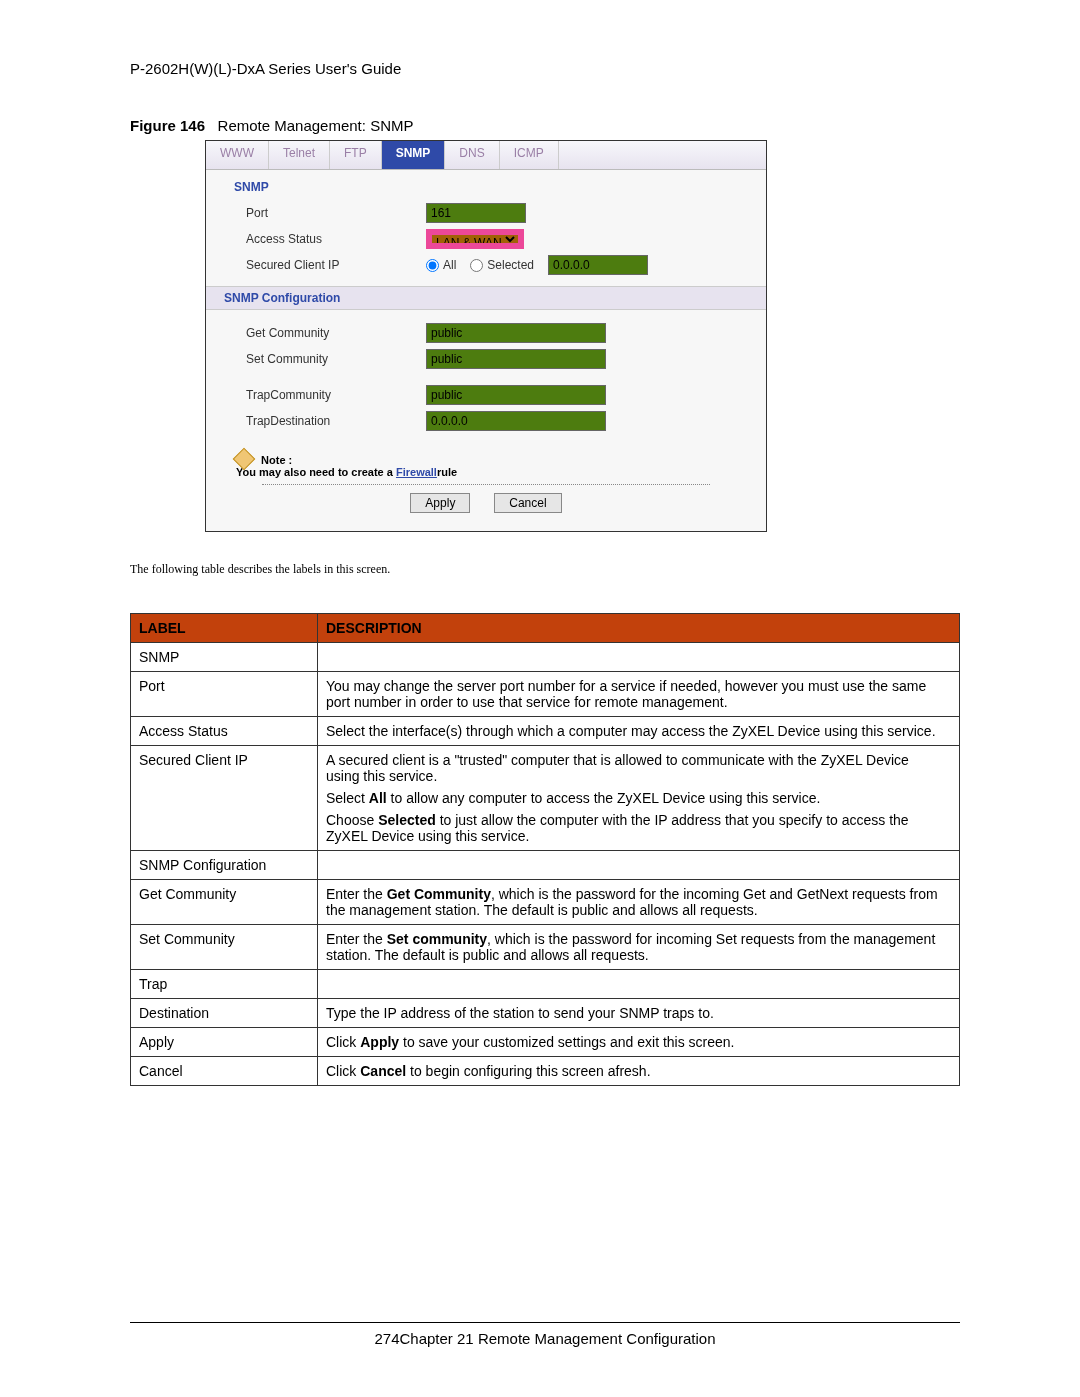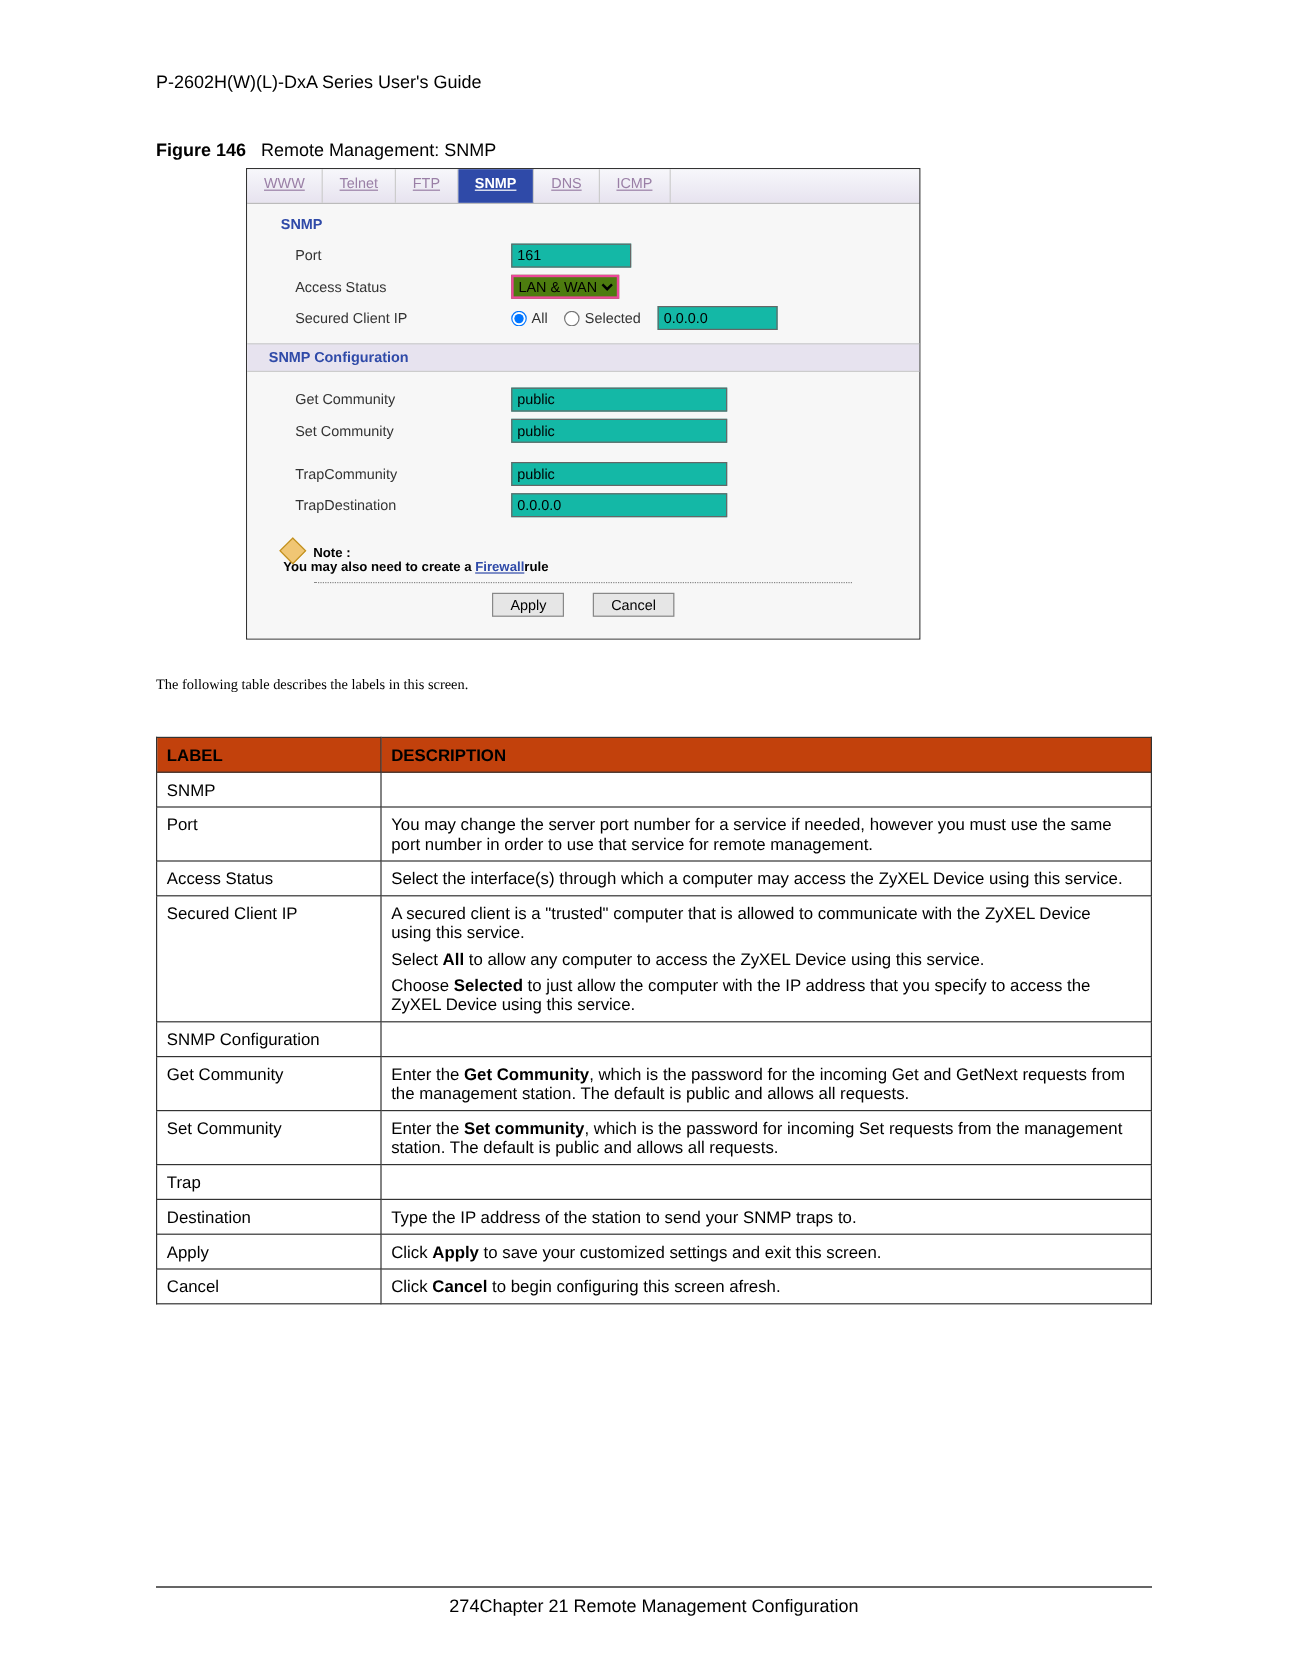--- a/index.html
+++ b/index.html
@@ -39,21 +39,20 @@
     display: flex;
     height: 28px;
     background: linear-gradient(#f7f7fb,#e7e3ef);
     border-bottom: 1px solid #bbb;
   }
   .ui-tab {
     padding: 5px 14px 0 14px;
     font-size: 12px;
     color: #9a7fa6;
     border-right: 1px solid #ccc;
-    text-decoration: underline;
   }
   .ui-tab.active {
     background: #2f4aa8;
     color: #fff;
     font-weight: bold;
   }
   .ui-panel {
     background: #f7f7f7;
     padding: 0 0 18px 0;
   }
@@ -73,29 +72,29 @@
   .ui-row {
     display: flex;
     align-items: center;
     padding: 3px 0 3px 40px;
     font-size: 12px;
     color: #333;
   }
   .ui-label { width: 180px; }
   .ui-input {
     border: 1px solid #666;
-    background: #14b8a6;
+    background: #4d7c0f;
     height: 18px;
     padding: 0 4px;
     font-size: 12px;
     font-family: inherit;
   }
   .ui-select {
-    border: 2px solid #ec4899;
-    background: #4d7c0f;
+    border: 6px solid #ec4899;
+    background: #a16207;
     height: 20px;
     font-size: 12px;
   }
   .ui-radio { margin: 0 4px 0 0; }
   .ui-radio-label { margin-right: 14px; font-size:12px;}
   .ui-note {
     margin: 14px 0 6px 30px;
     font-size: 11px;
   }
   .ui-note-title { font-weight: bold; }

